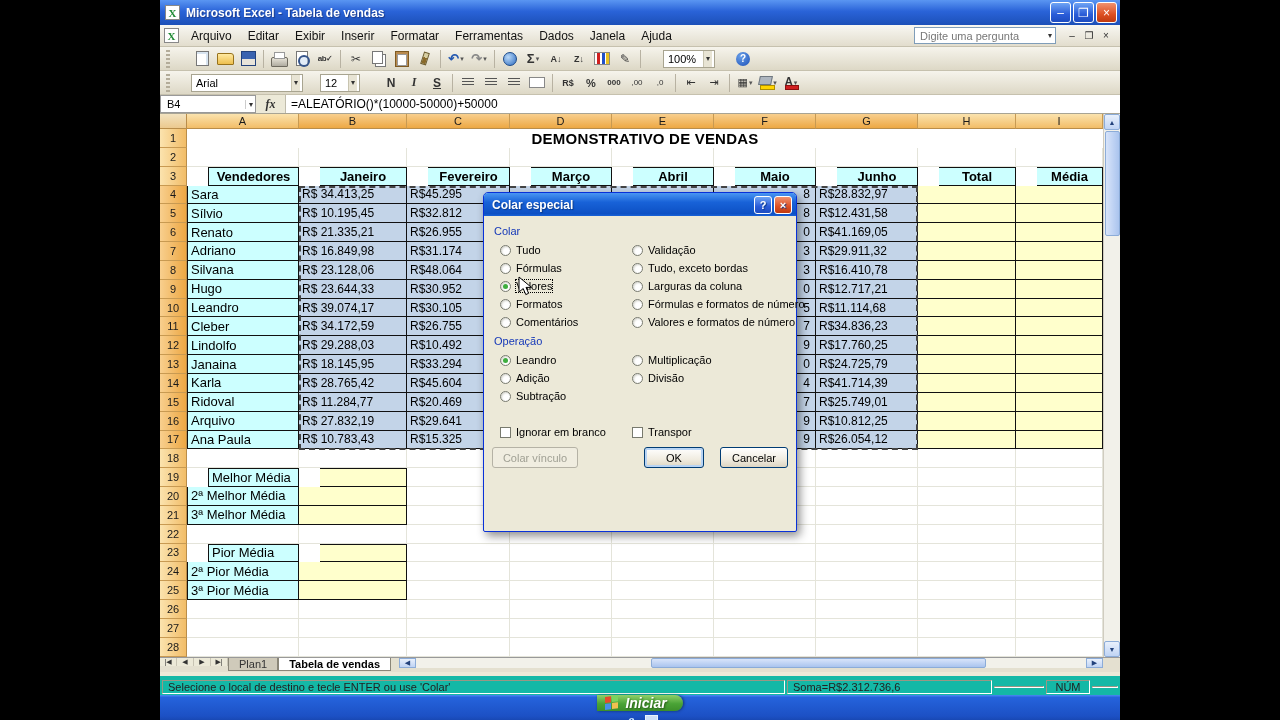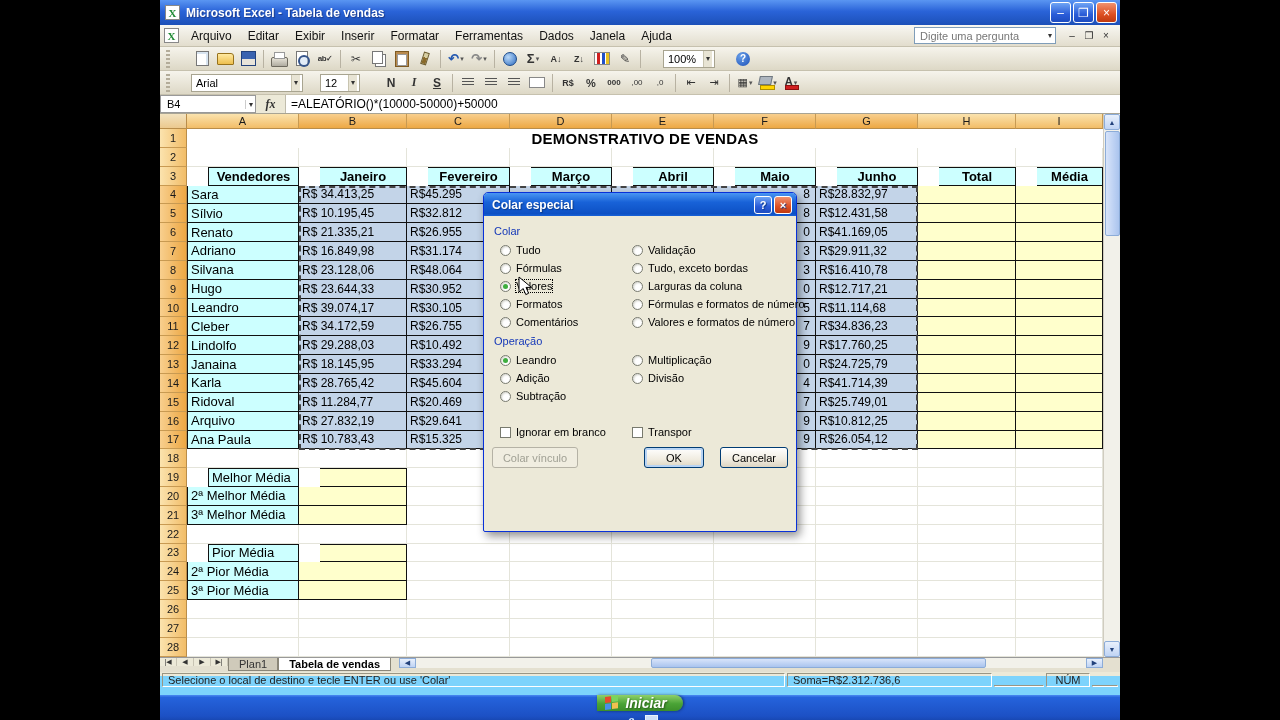--- a/index.html
+++ b/index.html
@@ -141,21 +141,21 @@
 .tnav{width:17px;display:flex;align-items:center;justify-content:center;font-size:7px;color:#333;background:#ece9d8;border-right:1px solid #c8c4b4;}
 .stab{padding:0 10px;display:flex;align-items:center;font-size:11px;background:#cfcaba;border:1px solid #8a8678;border-top:none;color:#333;white-space:nowrap;}
 .stab.active{background:#fff;font-weight:bold;color:#000;}
 .hscroll{flex:1;display:flex;align-items:stretch;margin-left:8px;}
 .harrow{width:17px;background:linear-gradient(180deg,#e8f0fc,#c0d4f4);border:1px solid #8cacd8;display:flex;align-items:center;justify-content:center;font-size:7px;color:#23427c;}
 .htrack{flex:1;position:relative;background:#f2f1ea;}
 .hthumb{position:absolute;left:35%;width:50%;top:0;bottom:0;background:linear-gradient(180deg,#d8e4fa,#aac4ee);border:1px solid #8cacd8;border-radius:2px;}
 .tabcorner{width:17px;background:#ece9d8;border-left:1px solid #c8c4b4;}
 
 
-.statusbar{position:absolute;left:0;top:676px;width:960px;height:19px;background:#7dd3fc;display:flex;align-items:flex-end;gap:2px;padding:11px 2px;font-size:11px;color:#222;}
+.statusbar{position:absolute;left:0;top:676px;width:960px;height:19px;background:#14b8a6;display:flex;align-items:center;gap:2px;padding:11px 2px;font-size:11px;color:#222;}
 .spanel{border:1px solid;border-color:#9a9684 #fff #fff #9a9684;display:flex;align-items:center;padding:0 5px;white-space:nowrap;overflow:hidden;}
 .sp-msg{flex:1;}
 .sp-sum{width:205px;}
 .sp-a{width:50px;}
 .sp-num{width:44px;justify-content:center;}
 .sp-b{width:26px;}
 
 
 .taskbar{position:absolute;left:0;top:695px;width:960px;height:25px;background:linear-gradient(180deg,#4a8af2 0%,#2563dc 10%,#1c50c4 85%,#1848b4 100%);display:flex;align-items:center;flex-direction:column;}
 .startbtn{height:25px;padding:0 16px 0 8px;display:flex;align-items:center;gap:5px;background:linear-gradient(180deg,#8ed06a,#4aa336 55%,#3c8f2a);border-radius:0 10px 10px 0;box-shadow:1px 0 3px rgba(0,0,0,.5);color:#fff;font-weight:bold;font-style:italic;font-size:14px;text-shadow:1px 1px 2px #2a5a1a;}

